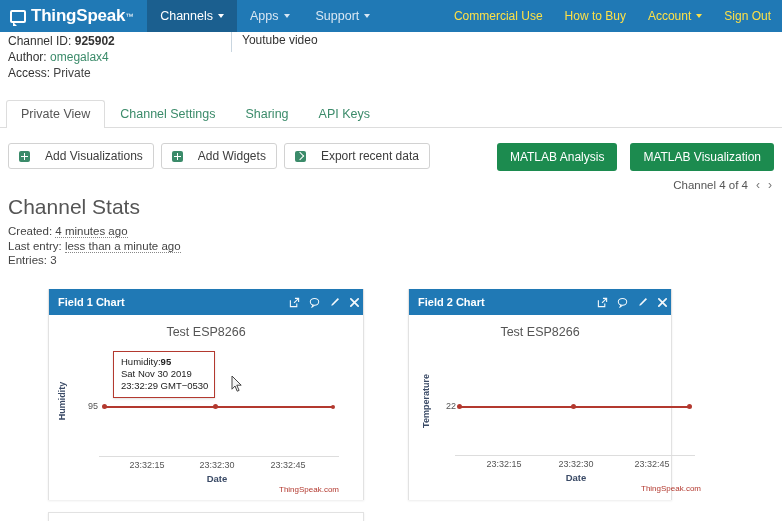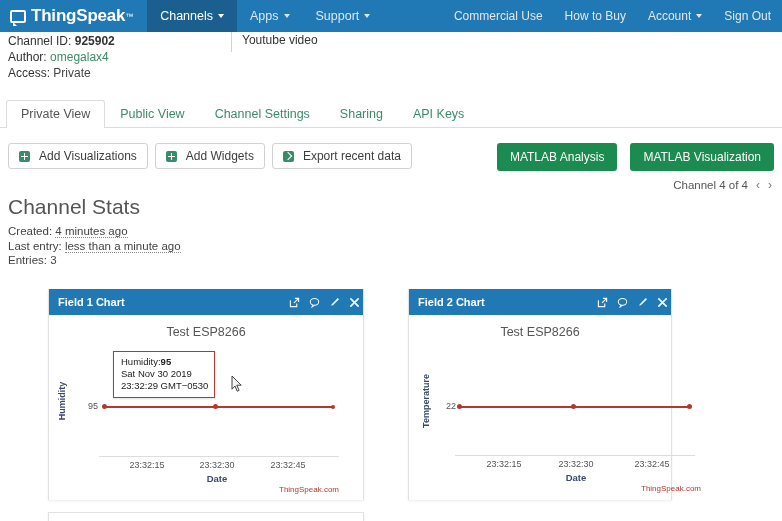--- a/index.html
+++ b/index.html
@@ -58,21 +58,21 @@
   .navitem.active { background: #1b5f8f; color: #ffffff; }
   .caret {
     display: inline-block;
     margin-left: 5px;
     width: 0; height: 0;
     border-left: 3.5px solid transparent;
     border-right: 3.5px solid transparent;
     border-top: 4px solid currentColor;
   }
   .nav-right { margin-left: auto; display: flex; align-items: stretch; }
-  .nav-right .navitem { color: #e5e5e5; font-size: 12px; padding: 4px 11px; }
+  .nav-right .navitem { color: #fde047; font-size: 12px; padding: 4px 11px; }
 
   
   .chaninfo {
     position: absolute; top: 32px; left: 0;
     width: 782px; height: 58px;
     padding: 1px 0 0 8px;
     font-size: 12px;
     color: #444;
     line-height: 16px;
   }
@@ -110,21 +110,21 @@
   .tab.active {
     color: #555555;
     background: #ffffff;
     border-color: #ddd;
     border-radius: 3px 3px 0 0;
   }
 
   
   .btnrow { position: absolute; top: 143px; left: 8px; display: flex; gap: 7px; }
   .btn-light {
-    display: flex; align-items: center; gap: 9px;
+    display: flex; align-items: center; gap: 15px;
     background: #ffffff;
     border: 1px solid #d2d2d2;
     border-radius: 3px;
     padding: 5px 10px;
     font-size: 12px;
     color: #3d3d3d;
     cursor: pointer;
     white-space: nowrap;
   }
   .ico-plus {
@@ -324,21 +324,20 @@
   </div>
   <div class="row">
     <span class="lbl">Access:</span>
     <span>Private</span>
   </div>
   <div class="yt-col">Youtube video</div>
 </div>
 
 <div class="tabs">
   <div class="tab active">Private View</div>
-  <div class="tab">Public View</div>
   <div class="tab">Channel Settings</div>
   <div class="tab">Sharing</div>
   <div class="tab">API Keys</div>
 </div>
 
 <div class="btnrow">
   <div class="btn-light">
     <span class="ico-plus"></span>
     <span>Add Visualizations</span>
   </div>

